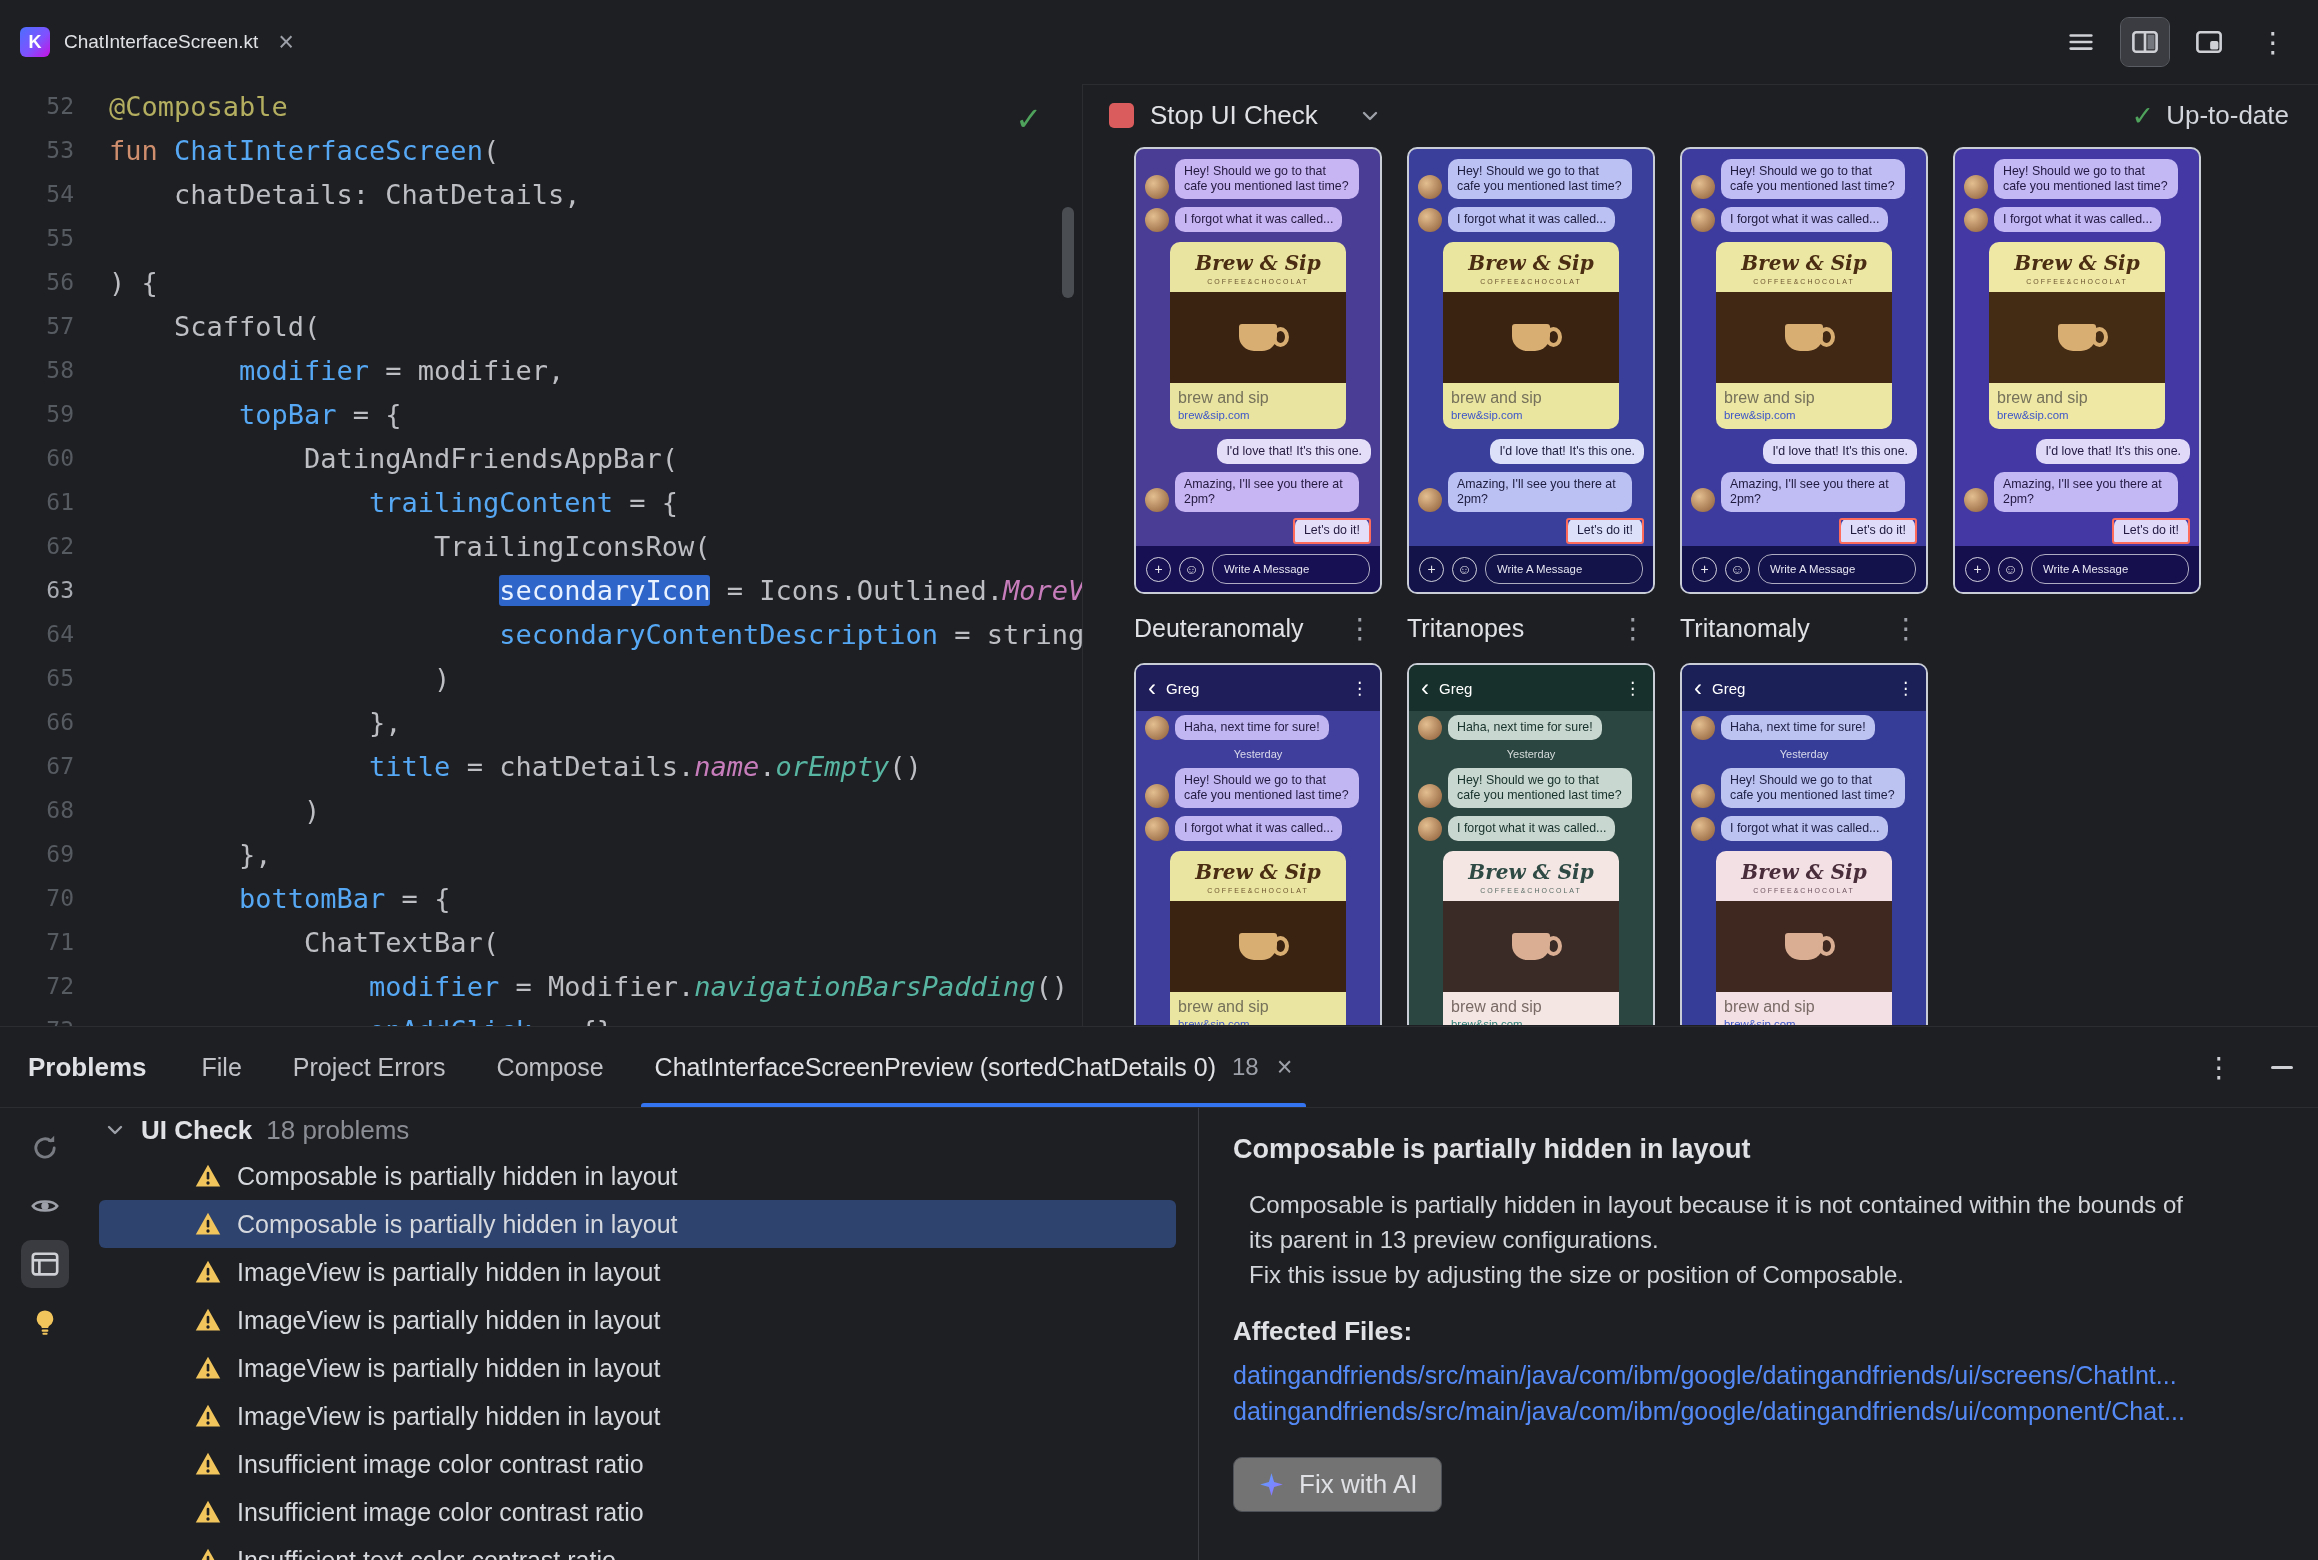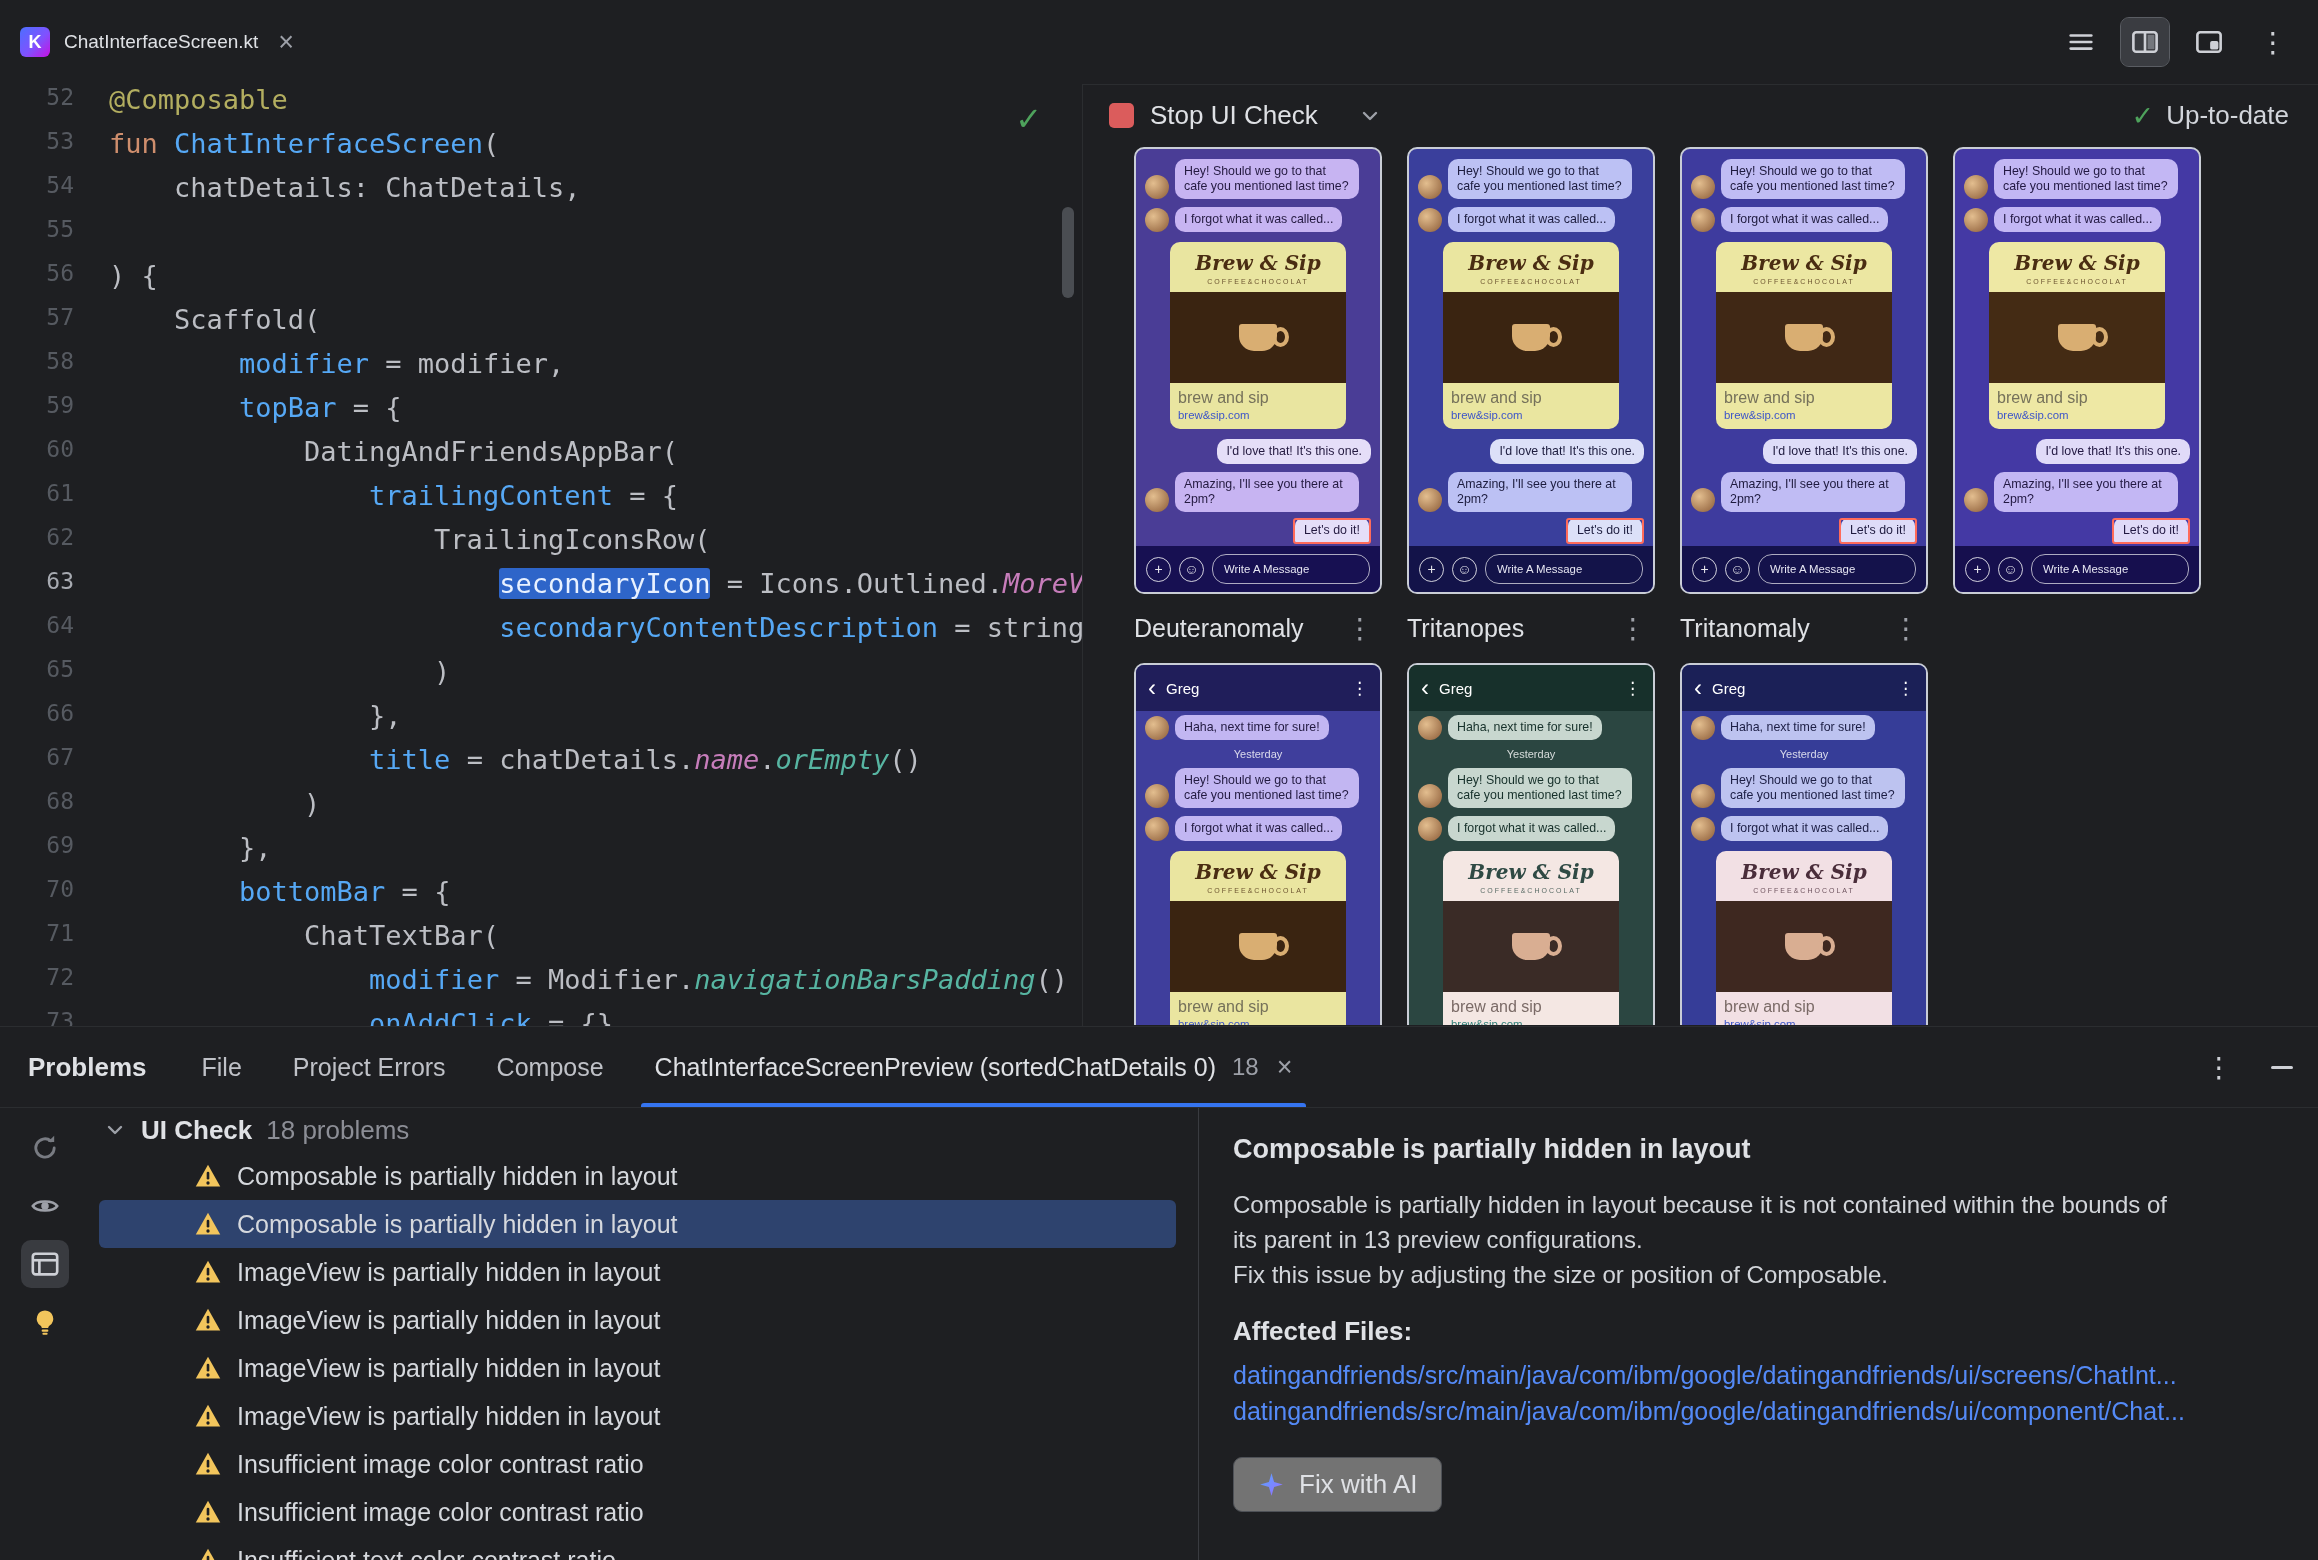--- a/index.html
+++ b/index.html
@@ -15,21 +15,21 @@
          background:linear-gradient(135deg,#4C6FFF 0%,#7F52FF 55%,#C711E1 100%);
          color:#fff;font-weight:bold;font-size:18px;}
   .ed-tab-title{font-size:19px;color:#DFE1E5;}
   .ed-tab-close{font-size:27px;color:#9DA0A8;margin-left:6px;cursor:pointer;}
   .topbar-icons{margin-left:auto;display:flex;align-items:center;gap:16px;padding-right:22px;}
   .tb-btn{width:48px;height:48px;display:flex;align-items:center;justify-content:center;border-radius:8px;}
   .tb-btn.active{background:#3A3C41;outline:1px solid #5A5D63;}
 
   
   .editor{position:absolute;left:0;top:84px;width:1082px;height:942px;overflow:hidden;background:#1E1F22;}
-  .code-line{height:44px;display:flex;align-items:flex-start;}
+  .code-line{height:44px;display:flex;align-items:center;}
   .gutter{width:109px;flex:none;text-align:right;padding-right:35px;box-sizing:border-box;
           font-family:"DejaVu Sans Mono","Liberation Mono",monospace;font-size:23px;color:#565A61;}
   .gutter.cur{color:#A7AAB1;}
   .code-text{white-space:pre;font-family:"DejaVu Sans Mono","Liberation Mono",monospace;font-size:27px;}
   .t-d{color:#BCBEC4}.t-ann{color:#B3AE60}.t-kw{color:#CF8E6D}.t-fn{color:#56A8F5}
   .t-arg{color:#56A8F5}.t-prop{color:#C77DBB;font-style:italic}.t-ext{color:#57B5A2;font-style:italic}
   .t-sel{background:#2E65C9;border-radius:3px;color:#E8F1FF;}
   .ed-check{position:absolute;top:16px;right:40px;font-size:32px;color:#4EA25C;}
   .ed-scrollbar{position:absolute;top:123px;right:8px;width:12px;height:91px;border-radius:6px;background:#4A4D52;}
 
@@ -114,21 +114,21 @@
   .group-hdr .glabel{font-size:26px;font-weight:600;color:#DFE1E5;}
   .group-hdr .gcount{font-size:26px;color:#8C8E96;}
   .p-item{height:48px;display:flex;align-items:center;gap:15px;padding-left:95px;margin:0 22px 0 10px;
           border-radius:6px;font-size:25px;color:#D5D8DD;cursor:pointer;white-space:nowrap;}
   .p-item.selected{background:#2E436E;}
   .p-item svg{flex:none;}
 
   .detail{flex:1;border-left:1px solid #393B40;padding:26px 20px 0 34px;overflow:hidden;}
   .d-title{font-size:27px;font-weight:700;color:#DFE1E5;}
   .d-body{margin-top:22px;}
-  .d-body div{font-size:24px;line-height:35px;color:#D2D5DA;white-space:nowrap;}
+  .d-body div{font-size:24px;line-height:35px;color:#D2D5DA;white-space:nowrap;margin-left:16px;}
   .d-affected{font-size:26px;font-weight:700;color:#DFE1E5;margin-top:24px;}
   .d-links{margin-top:10px;}
   .d-link{font-size:25px;line-height:36px;color:#548AF7;white-space:nowrap;overflow:hidden;
           text-overflow:ellipsis;cursor:pointer;}
   .fix-btn{margin-top:28px;display:inline-flex;align-items:center;gap:14px;padding:11px 24px;
            border:1px solid #4E5157;border-radius:9px;background:#737373;font-size:26px;color:#DFE1E5;cursor:pointer;}
 </style>
 </head>
 <body>
 

